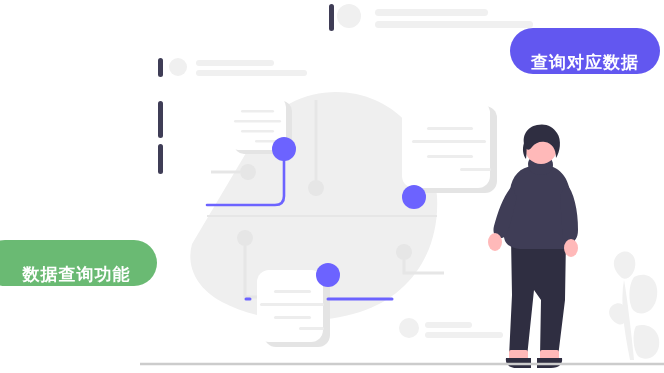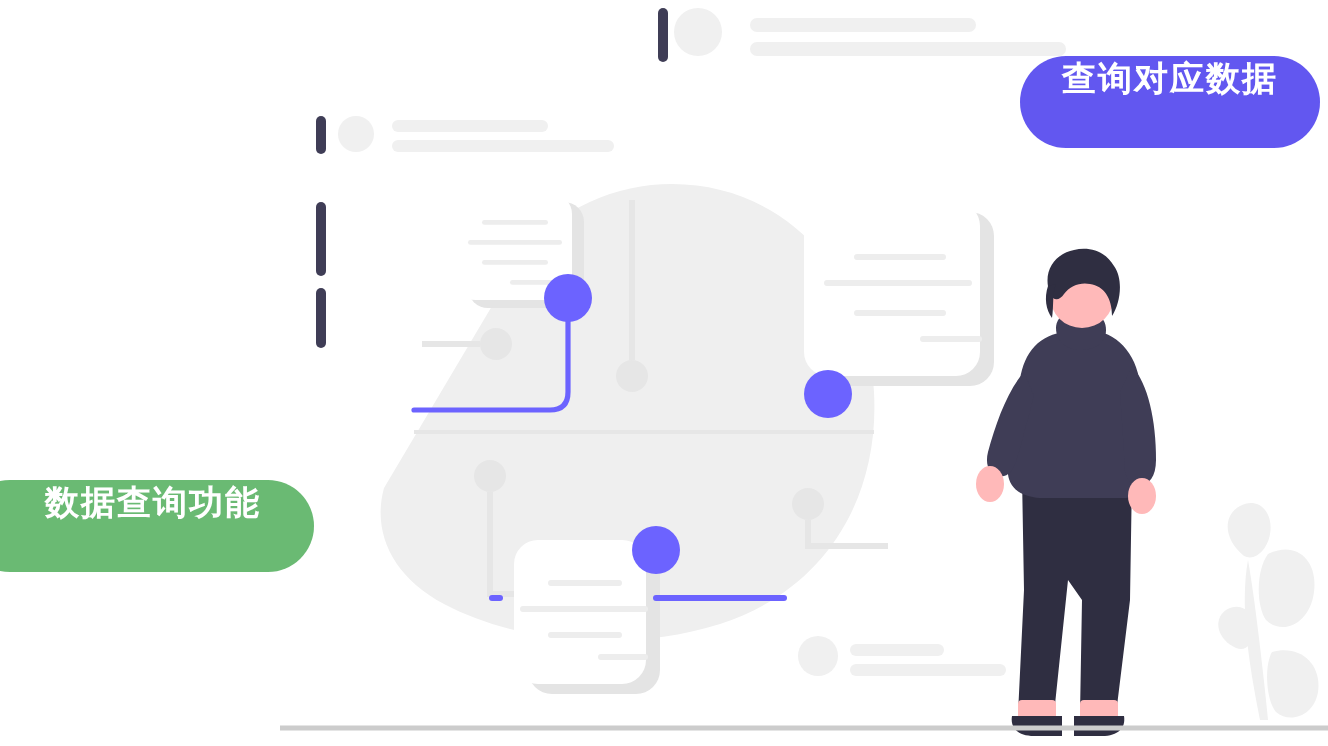--- a/index.html
+++ b/index.html
@@ -8,21 +8,21 @@
     background:#ffffff;
     font-family:"Liberation Sans","DejaVu Sans",sans-serif;
     overflow:hidden;
     position:relative;
   }
   #stage{position:absolute;inset:0;width:664px;height:373px;}
   #illo{position:absolute;left:0;top:0;width:664px;height:373px;}
 
   .badge{
     position:absolute;
-    display:flex;align-items:flex-start;justify-content:center;
+    display:flex;align-items:flex-end;justify-content:center;
     color:#ffffff;
     font-size:17px;
     font-weight:700;
     letter-spacing:1px;
     border-radius:26px;
     white-space:nowrap;
     box-sizing:border-box;
   }
   #badge-green{
     left:-18px;top:240px;

